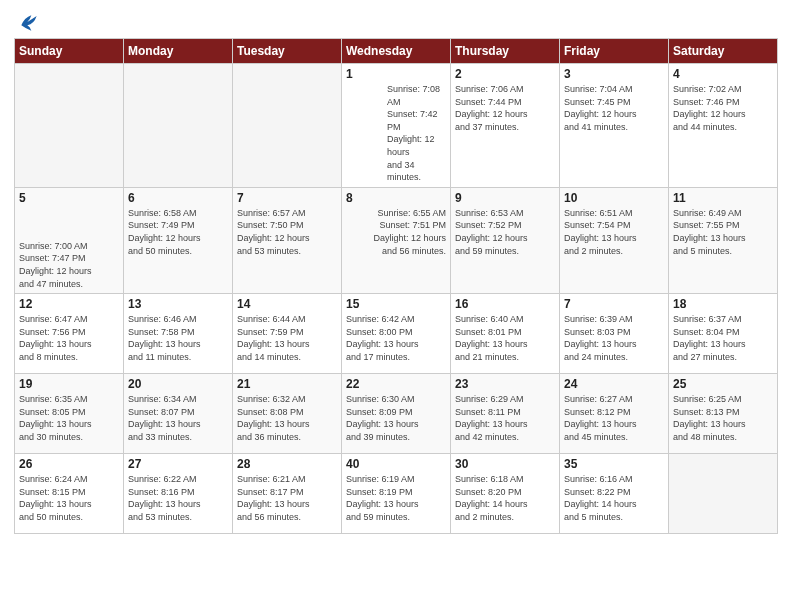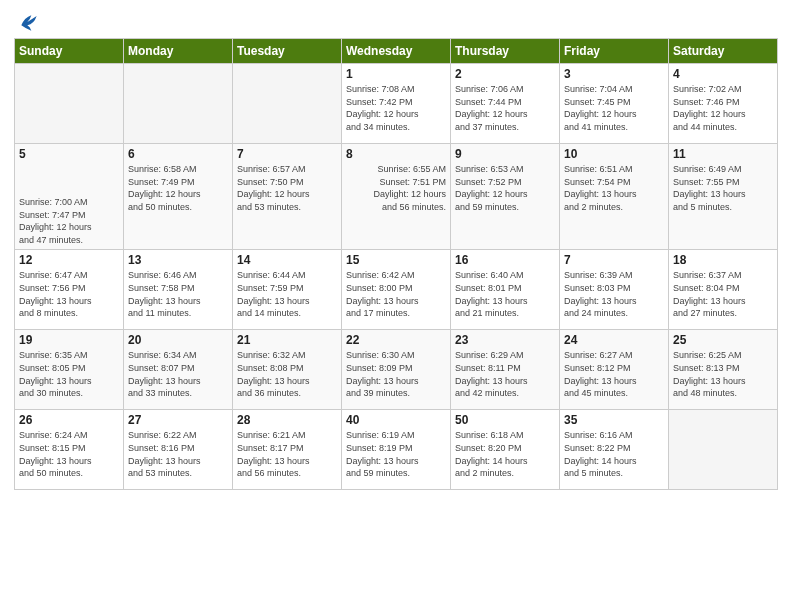--- a/index.html
+++ b/index.html
@@ -55,21 +55,21 @@
       font-size: 14px;
       color: #555;
       margin-top: 2px;
     }
     .calendar {
       width: 100%;
       border-collapse: collapse;
       table-layout: fixed;
     }
     .calendar th {
-      background-color: #4d7c0f;
+      background-color: #7f1d1d;
       color: #fff;
       font-size: 12px;
       font-weight: bold;
       padding: 5px 4px;
       text-align: left;
       border: 1px solid #ccc;
     }
     .calendar td {
       border: 1px solid #ccc;
       vertical-align: top;
@@ -130,21 +130,21 @@
           <th>Saturday</th>
         </tr>
     </thead>
     <tbody id="calendar-body">
     <tr>
           <td class="empty"></td>
           <td class="empty"></td>
           <td class="empty"></td>
           <td>
             <span class="day-number">1</span>
-            <div class="day-info" style="white-space: pre-line;">Sunrise: 7:08 AM
+            <div class="day-info" style="white-space: pre-line; margin-left: 41px;">Sunrise: 7:08 AM
 Sunset: 7:42 PM
 Daylight: 12 hours
 and 34 minutes.</div>
           </td>
           <td>
             <span class="day-number">2</span>
             <div class="day-info" style="white-space: pre-line;">Sunrise: 7:06 AM
 Sunset: 7:44 PM
 Daylight: 12 hours
 and 37 minutes.</div>
@@ -340,21 +340,21 @@
 and 56 minutes.</div>
           </td>
           <td>
             <span class="day-number">40</span>
             <div class="day-info" style="white-space: pre-line;">Sunrise: 6:19 AM
 Sunset: 8:19 PM
 Daylight: 13 hours
 and 59 minutes.</div>
           </td>
           <td>
-            <span class="day-number">50</span>
+            <span class="day-number">30</span>
             <div class="day-info" style="white-space: pre-line;">Sunrise: 6:18 AM
 Sunset: 8:20 PM
 Daylight: 14 hours
 and 2 minutes.</div>
           </td>
           <td>
             <span class="day-number">35</span>
             <div class="day-info" style="white-space: pre-line;">Sunrise: 6:16 AM
 Sunset: 8:22 PM
 Daylight: 14 hours

